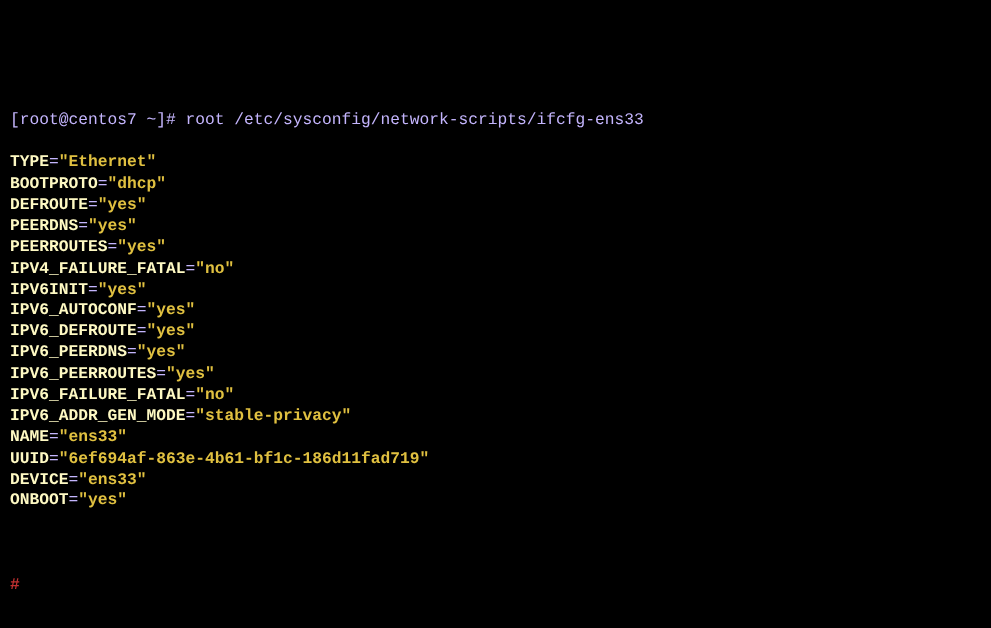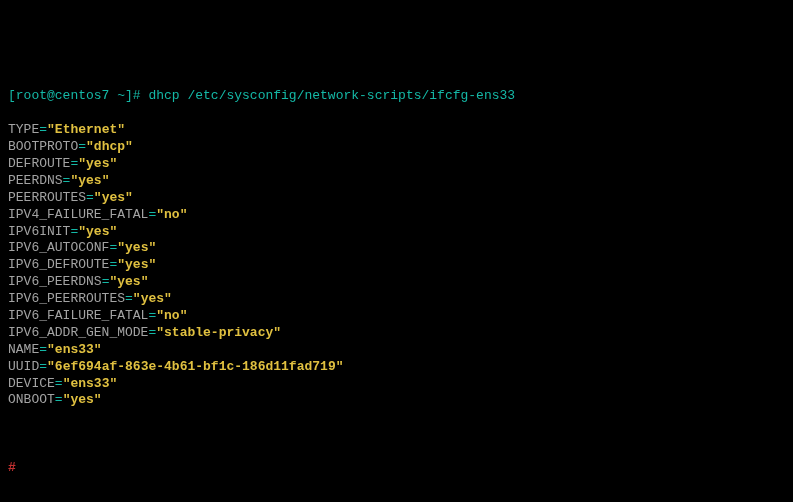--- a/index.html
+++ b/index.html
@@ -8,33 +8,33 @@
   font-family: "Courier New", monospace;
   font-size: 13px;
   line-height: 1.3;
   color: #fff;
   padding: 4px 8px;
   white-space: pre;
   width: 793px;
   height: 502px;
   overflow: hidden;
 }
-.white { color: #14b8a6; }
-.cyan { color: #a3a3a3; font-weight: normal; }
+.white { color: #c4b5fd; }
+.cyan { color: #fef9c3; font-weight: bold; }
 .yellow { color: #e0c040; font-weight: bold; }
 .red { color: #c03030; font-weight: bold; }
 .line { display: block; }
 </style>
 </head>
 <body>
 
 
 
 <div>
-<span class="line"><span class="white">[root@centos7 ~]# </span><span class="white">dhcp /etc/sysconfig/network-scripts/ifcfg-ens33</span></span>
+<span class="line"><span class="white">[root@centos7 ~]# </span><span class="white">root /etc/sysconfig/network-scripts/ifcfg-ens33</span></span>
 <span id="kvblock"><span class="line"><span class="cyan">TYPE</span><span class="white">=</span><span class="yellow">"Ethernet"</span></span><span class="line"><span class="cyan">BOOTPROTO</span><span class="white">=</span><span class="yellow">"dhcp"</span></span><span class="line"><span class="cyan">DEFROUTE</span><span class="white">=</span><span class="yellow">"yes"</span></span><span class="line"><span class="cyan">PEERDNS</span><span class="white">=</span><span class="yellow">"yes"</span></span><span class="line"><span class="cyan">PEERROUTES</span><span class="white">=</span><span class="yellow">"yes"</span></span><span class="line"><span class="cyan">IPV4_FAILURE_FATAL</span><span class="white">=</span><span class="yellow">"no"</span></span><span class="line"><span class="cyan">IPV6INIT</span><span class="white">=</span><span class="yellow">"yes"</span></span><span class="line"><span class="cyan">IPV6_AUTOCONF</span><span class="white">=</span><span class="yellow">"yes"</span></span><span class="line"><span class="cyan">IPV6_DEFROUTE</span><span class="white">=</span><span class="yellow">"yes"</span></span><span class="line"><span class="cyan">IPV6_PEERDNS</span><span class="white">=</span><span class="yellow">"yes"</span></span><span class="line"><span class="cyan">IPV6_PEERROUTES</span><span class="white">=</span><span class="yellow">"yes"</span></span><span class="line"><span class="cyan">IPV6_FAILURE_FATAL</span><span class="white">=</span><span class="yellow">"no"</span></span><span class="line"><span class="cyan">IPV6_ADDR_GEN_MODE</span><span class="white">=</span><span class="yellow">"stable-privacy"</span></span><span class="line"><span class="cyan">NAME</span><span class="white">=</span><span class="yellow">"ens33"</span></span><span class="line"><span class="cyan">UUID</span><span class="white">=</span><span class="yellow">"6ef694af-863e-4b61-bf1c-186d11fad719"</span></span><span class="line"><span class="cyan">DEVICE</span><span class="white">=</span><span class="yellow">"ens33"</span></span><span class="line"><span class="cyan">ONBOOT</span><span class="white">=</span><span class="yellow">"yes"</span></span></span>
 <span class="line"> </span>
 <span class="line"><span class="red">#</span></span>
 
 
 
 
 
 
 

